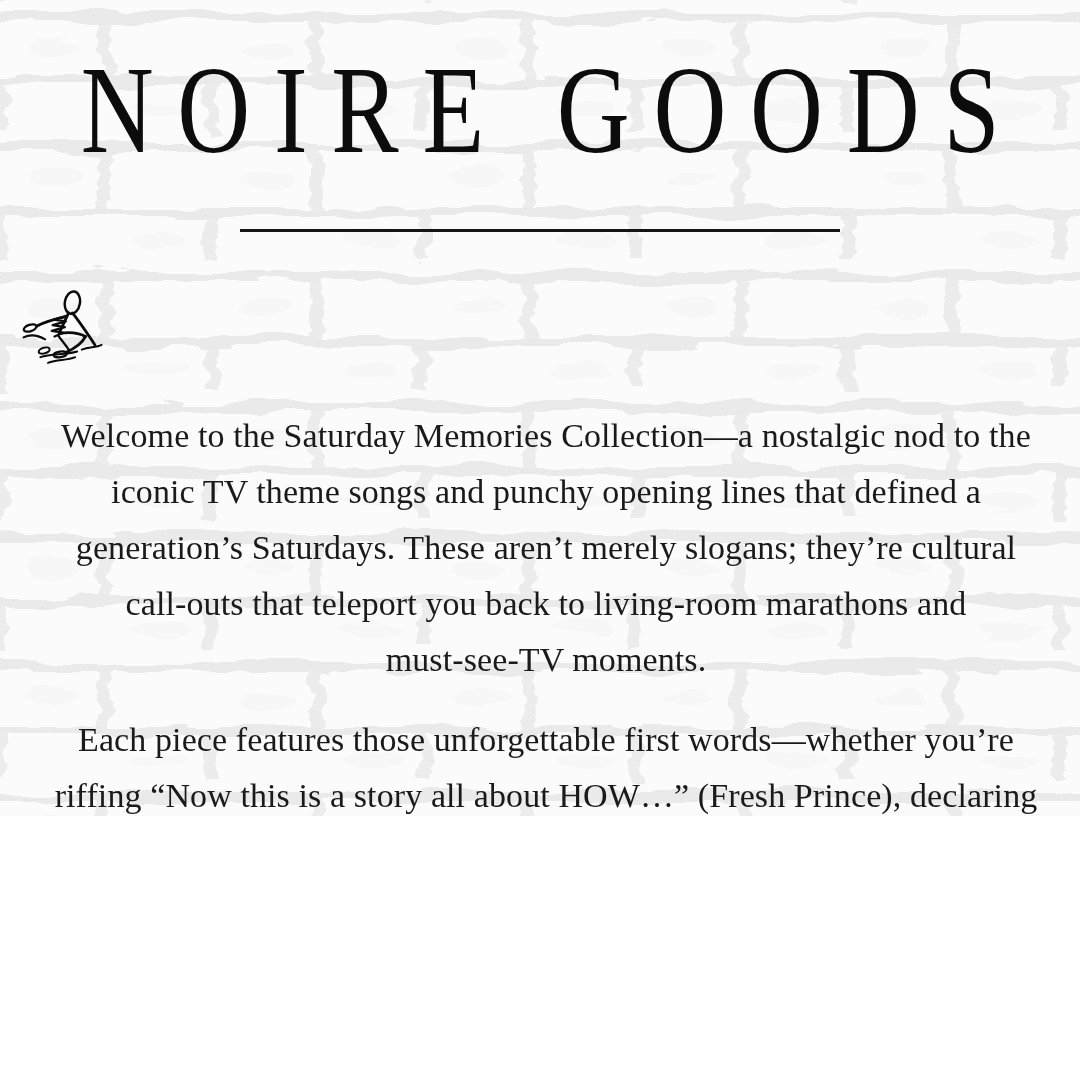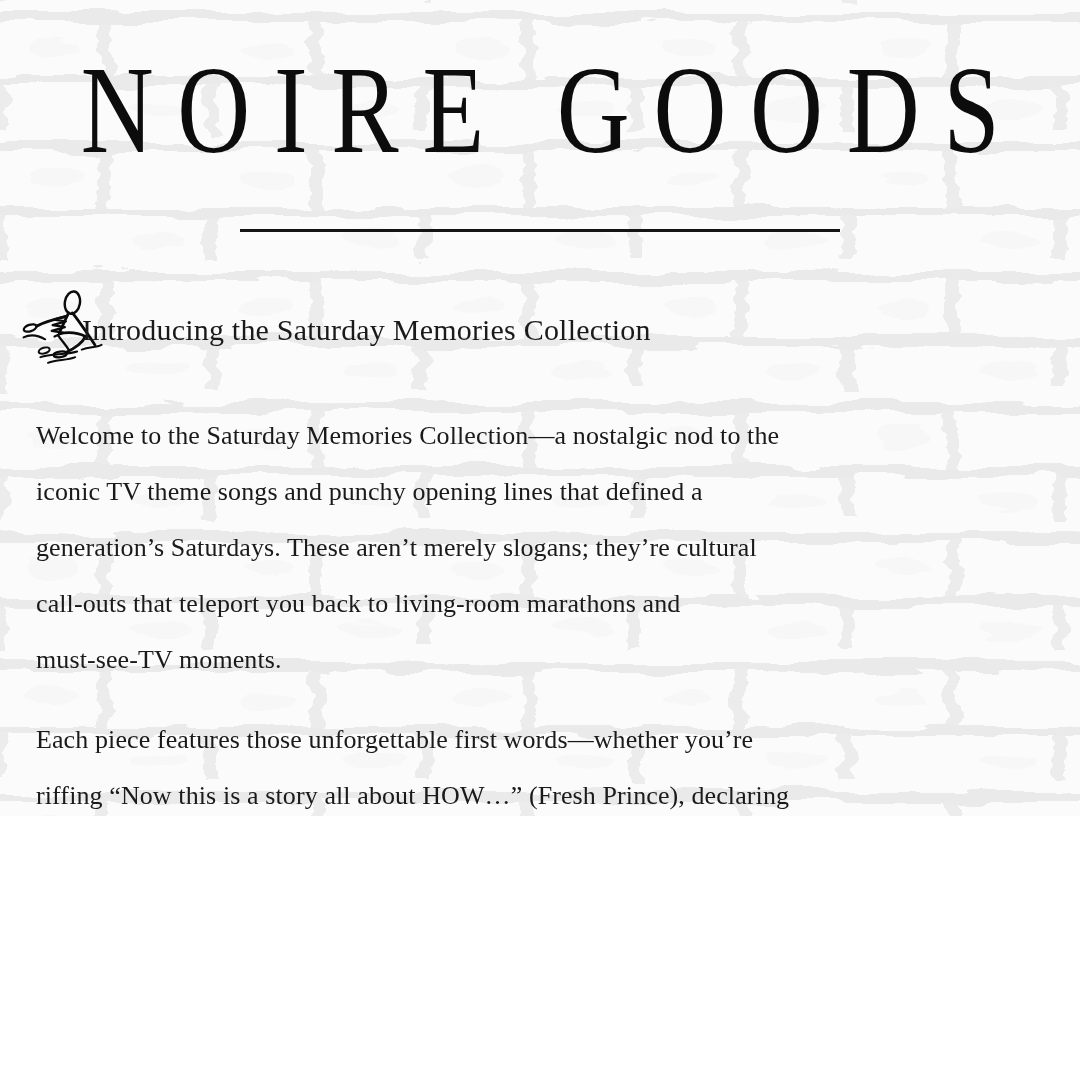--- a/index.html
+++ b/index.html
@@ -50,25 +50,26 @@
     position:absolute;
     left:82px;top:313px;
     font-size:30px;
     color:var(--text);
     letter-spacing:0.2px;
   }
   .para{
     position:absolute;
     left:36px;
     width:1020px;
-    font-size:26px;
+    font-size:34px;
     line-height:56px;
     letter-spacing:0.1px;
     white-space:pre-line;
     color:var(--text);
+    text-align:center;
   }
   .para-1{top:408px;}
   .para-2{top:712px;}
 </style>
 </head>
 <body>
 
 <div class="canvas">
 
   <svg class="bg" viewBox="0 0 1080 1080" xmlns="http://www.w3.org/2000/svg" aria-hidden="true">
@@ -108,21 +109,20 @@
       <path d="M45 48 C49 54 53 58 56 63" stroke-width="2.4"></path>
       <ellipse cx="47" cy="68" rx="7" ry="3" transform="rotate(-8 47 68)" stroke-width="2.4"></ellipse>
       <ellipse cx="30" cy="64" rx="6" ry="3" transform="rotate(-16 30 64)" stroke-width="2.2"></ellipse>
       <path d="M8 50 C16 46 24 48 31 52" stroke-width="2.2"></path>
       <path d="M26 71 C38 67 52 69 65 65" stroke-width="2.2"></path>
       <path d="M34 77 C44 73 54 75 63 71" stroke-width="2"></path>
       <path d="M70 63 C78 60 85 61 91 58" stroke-width="2.2"></path>
     </g>
   </svg>
 
-  <div class="intro-heading">Introducing the Saturday Memories Collection</div>
 
   <div class="para para-1">Welcome to the Saturday Memories Collection—a nostalgic nod to the
 iconic TV theme songs and punchy opening lines that defined a
 generation’s Saturdays. These aren’t merely slogans; they’re cultural
 call-outs that teleport you back to living-room marathons and
 must-see-TV moments.</div>
   <div class="para para-2">Each piece features those unforgettable first words—whether you’re
 riffing “Now this is a story all about HOW…” (Fresh Prince), declaring
 “It’s a rare condition, this day and age…” (Family Matters), affirming “I
 know my parents love me…” (A Different World), or celebrating “We are

